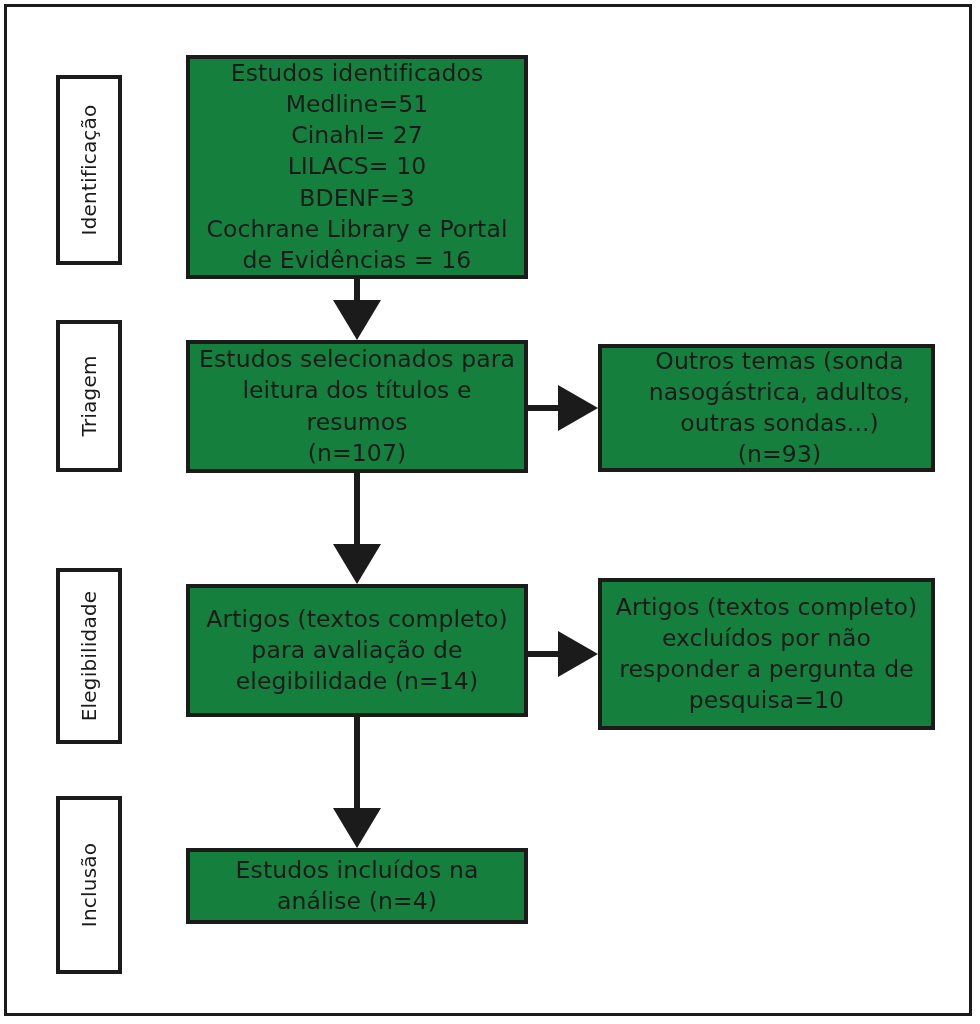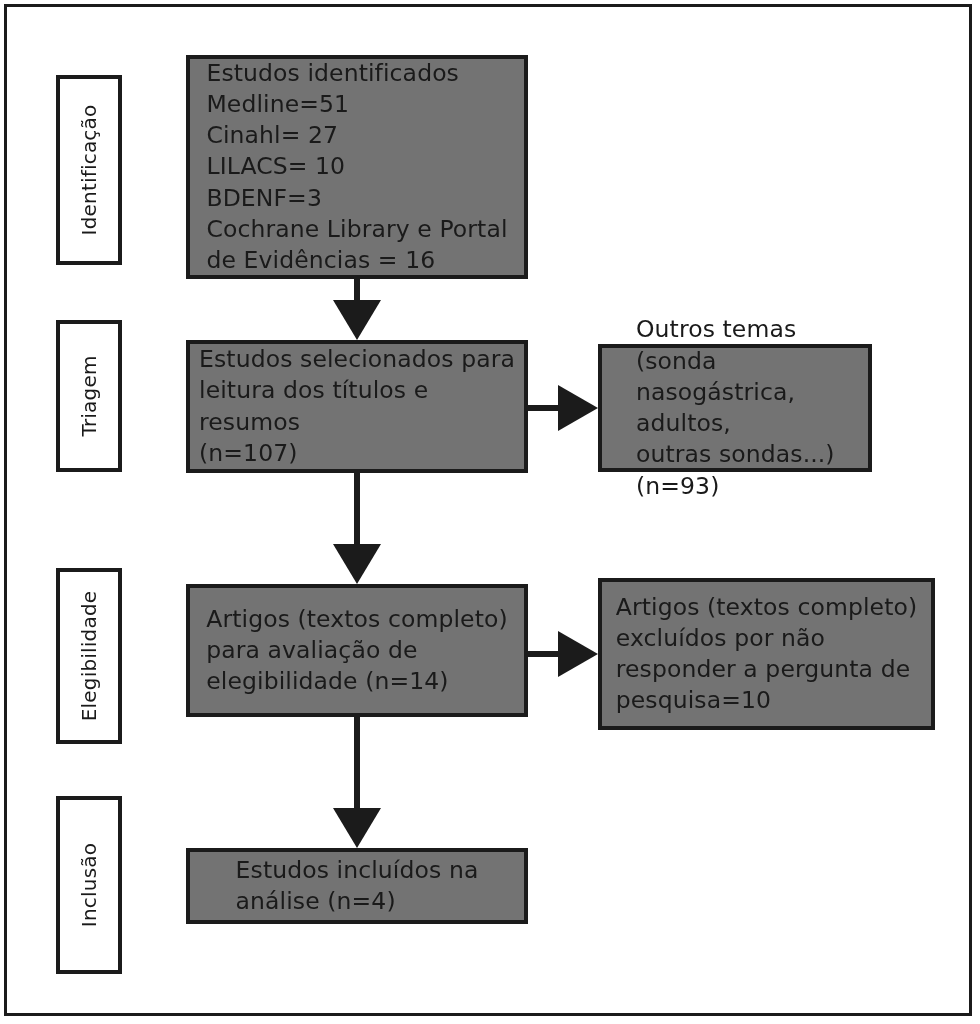--- a/index.html
+++ b/index.html
@@ -25,25 +25,26 @@
     width: 968px;
     height: 1012px;
     border: 3px solid #1b1b1b;
     box-sizing: border-box;
     pointer-events: none;
   }
 
   .flow-box {
     position: absolute;
     box-sizing: border-box;
-    background: #737373;
+    background: #15803d;
     border: 4px solid #1b1b1b;
     display: flex;
     align-items: center;
     justify-content: center;
+    text-align: center;
     color: #1a1a1a;
     font-size: 23.5px;
     line-height: 1.33;
     letter-spacing: 0.1px;
     white-space: pre-line;
     padding: 2px 8px;
   }
 
   .stage-box {
     position: absolute;
@@ -148,21 +149,21 @@
 resumos
 (n=107)</div>
 
   <div class="flow-box" style="left:186px; top:584px; width:342px; height:133px;">Artigos (textos completo)
 para avaliação de
 elegibilidade (n=14)</div>
 
   <div class="flow-box" style="left:186px; top:848px; width:342px; height:76px;">Estudos incluídos na
 análise (n=4)</div>
 
-  <div class="flow-box" style="left:598px; top:344px; width:274px; height:128px;padding-left:34px;">Outros temas (sonda
+  <div class="flow-box" style="left:598px; top:344px; width:337px; height:128px;padding-left:34px;">Outros temas (sonda
 nasogástrica, adultos,
 outras sondas...) (n=93)</div>
 
   <div class="flow-box" style="left:598px; top:578px; width:337px; height:152px;">Artigos (textos completo)
 excluídos por não
 responder a pergunta de
 pesquisa=10</div>
 
   <div class="arrow-v" style="left:357px; top:279px; height:61px;">
     <div class="stem" style="height:21px;"></div>

